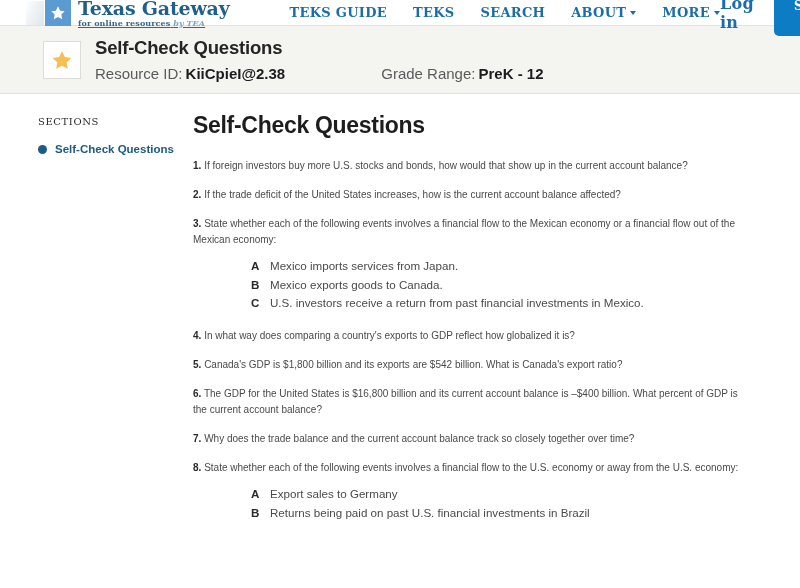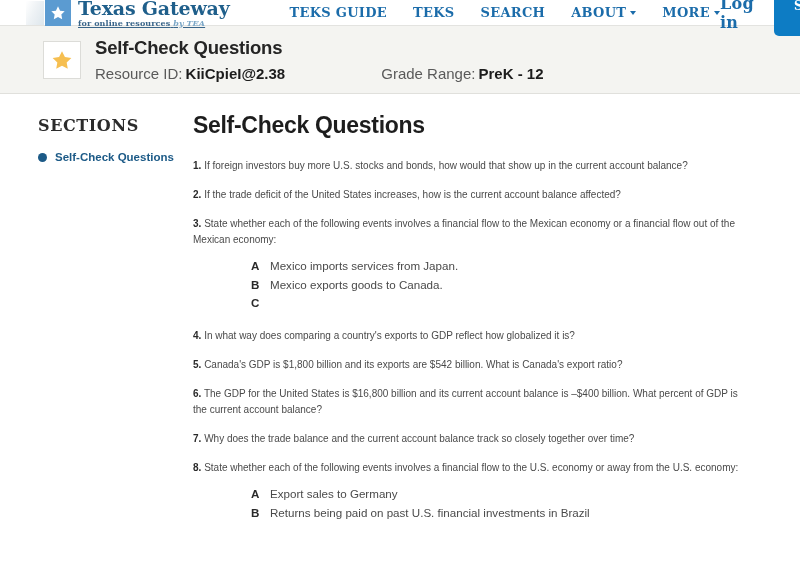--- a/index.html
+++ b/index.html
@@ -144,22 +144,22 @@
   .page { display: flex; padding-top: 18px; }
 
   .sidebar {
     width: 190px;
     flex: none;
     padding-left: 38px;
     padding-top: 4px;
   }
   .sections-label {
     font-family: "DejaVu Serif", serif;
-    font-size: 16px;
-    font-weight: bold;
+    font-size: 10px;
+    font-weight: normal;
     color: #2b2b2b;
     letter-spacing: 0.6px;
   }
   .section-item {
     margin-top: 16px;
     display: flex;
     align-items: center;
     gap: 8px;
     cursor: pointer;
   }
@@ -297,20 +297,21 @@
       <li>
           <span class="letter">A</span>
           <span>Mexico imports services from Japan.</span>
         </li>
       <li>
           <span class="letter">B</span>
           <span>Mexico exports goods to Canada.</span>
         </li>
       <li>
           <span class="letter">C</span>
+          <span>U.S. investors receive a return from past financial investments in Mexico.</span>
         </li>
     </ul>
 
     <p class="q"><span class="num">4.</span> <span>In what way does comparing a country's exports to GDP reflect how globalized it is?</span></p>
 
     <p class="q"><span class="num">5.</span> <span>Canada's GDP is $1,800 billion and its exports are $542 billion. What is Canada's export ratio?</span></p>
 
     <p class="q"><span class="num">6.</span> <span>The GDP for the United States is $16,800 billion and its current account balance is –$400 billion. What percent of GDP is the current account balance?</span></p>
 
     <p class="q"><span class="num">7.</span> <span>Why does the trade balance and the current account balance track so closely together over time?</span></p>

